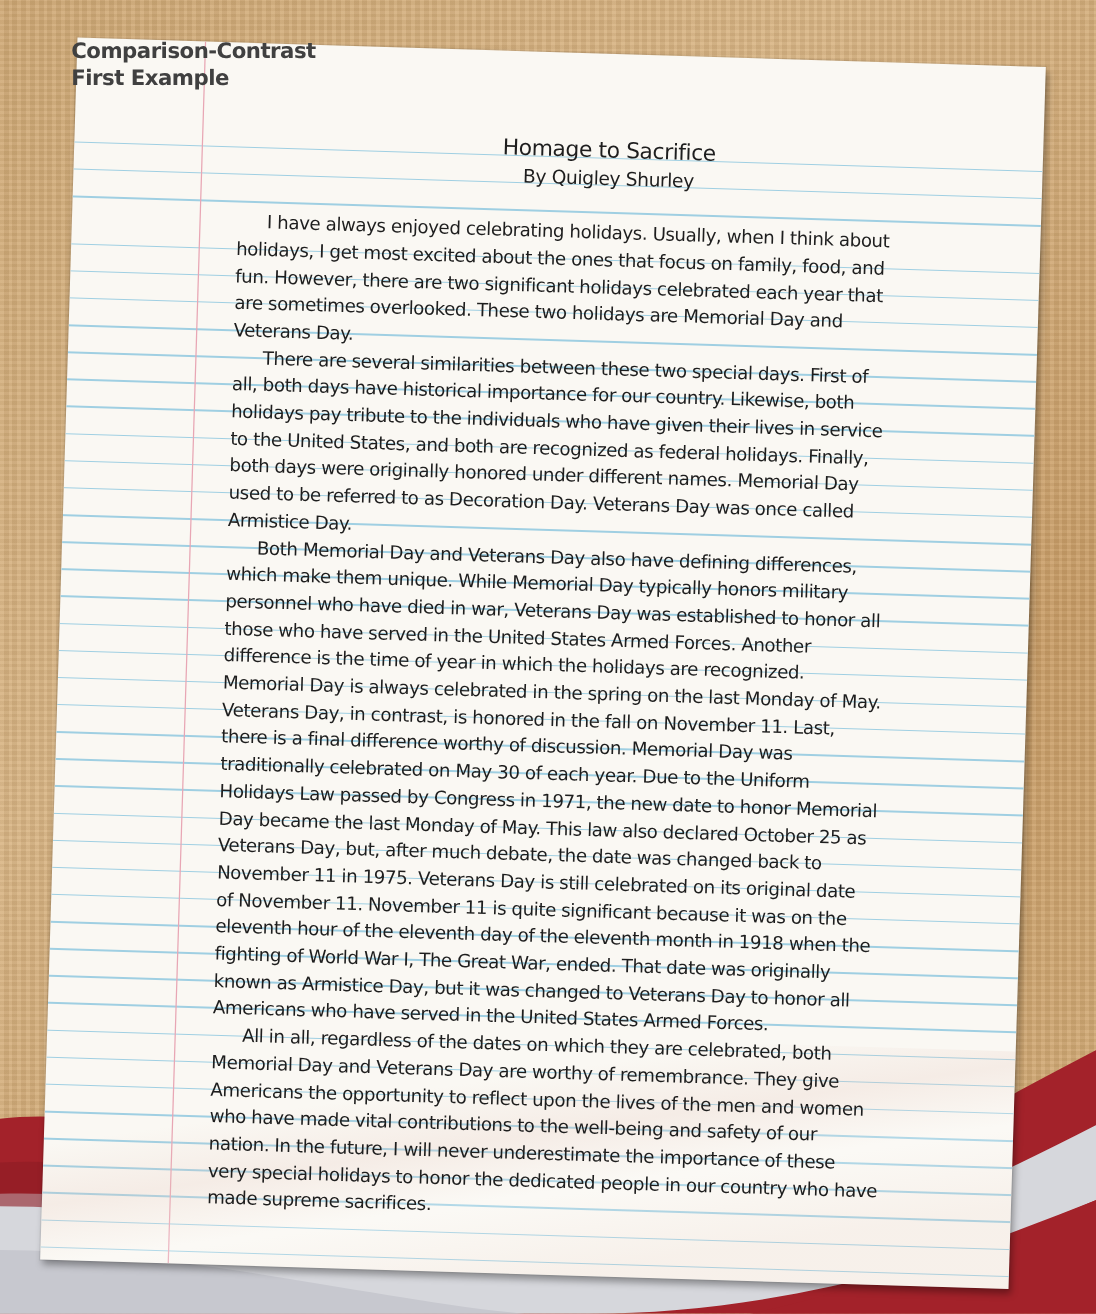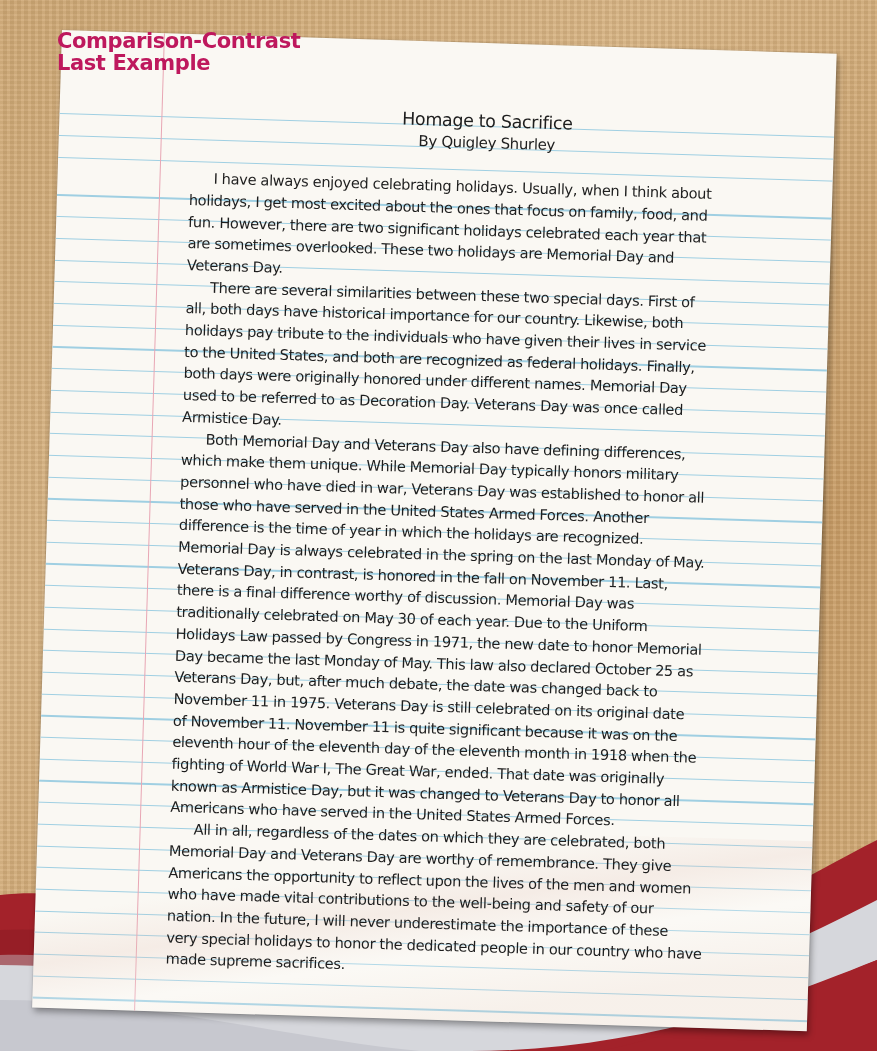--- a/index.html
+++ b/index.html
@@ -31,22 +31,22 @@
   .paper::after {
     content:""; position:absolute; top:0; bottom:0; left:102px; width:1px; background:#e8a6b4;
   }
   .paper-shade {
     position:absolute; left:0; right:0; bottom:0; height:190px;
     background: linear-gradient(170deg, transparent 0 30%, rgba(230,200,190,0.25) 45%, rgba(255,255,255,0.2) 60%, rgba(235,210,200,0.2) 80%);
     z-index:1;
   }
   .page-title {
     position:absolute; left:57px; top:30px; z-index:5;
-    font-family: "DejaVu Sans", sans-serif; font-size:21px; font-weight:bold;
-    line-height:22px; color:#be185d; letter-spacing:-0.4px;
+    font-family: "DejaVu Sans", sans-serif; font-size:17px; font-weight:bold;
+    line-height:22px; color:#404040; letter-spacing:-0.4px;
   }
   .page-title div { white-space:nowrap; }
   .essay {
     position:absolute; left:108px; top:68px; width:620px; z-index:2;
     font-family: "DejaVu Sans", sans-serif; color:#1e1e1e;
     font-size:14.6px; line-height:21.7px; letter-spacing:-0.35px;
   }
   .essay-title { text-align:center; font-size:17.5px; line-height:21.7px; margin-left:20px; }
   .essay-author { text-align:center; font-size:15px; line-height:21.7px; margin-left:20px; margin-bottom:21.7px; }
   .para { text-indent:24px; margin:0; text-align:left; }
@@ -116,14 +116,14 @@
       <span class="line">who have made vital contributions to the well-being and safety of our</span>
       <span class="line">nation. In the future, I will never underestimate the importance of these</span>
       <span class="line">very special holidays to honor the dedicated people in our country who have</span>
       <span class="line">made supreme sacrifices.</span>
     </p>
   </div>
 </div>
 
 <div class="page-title">
   <div>Comparison-Contrast</div>
-  <div>Last Example</div>
+  <div>First Example</div>
 </div>
 
 </body></html>

